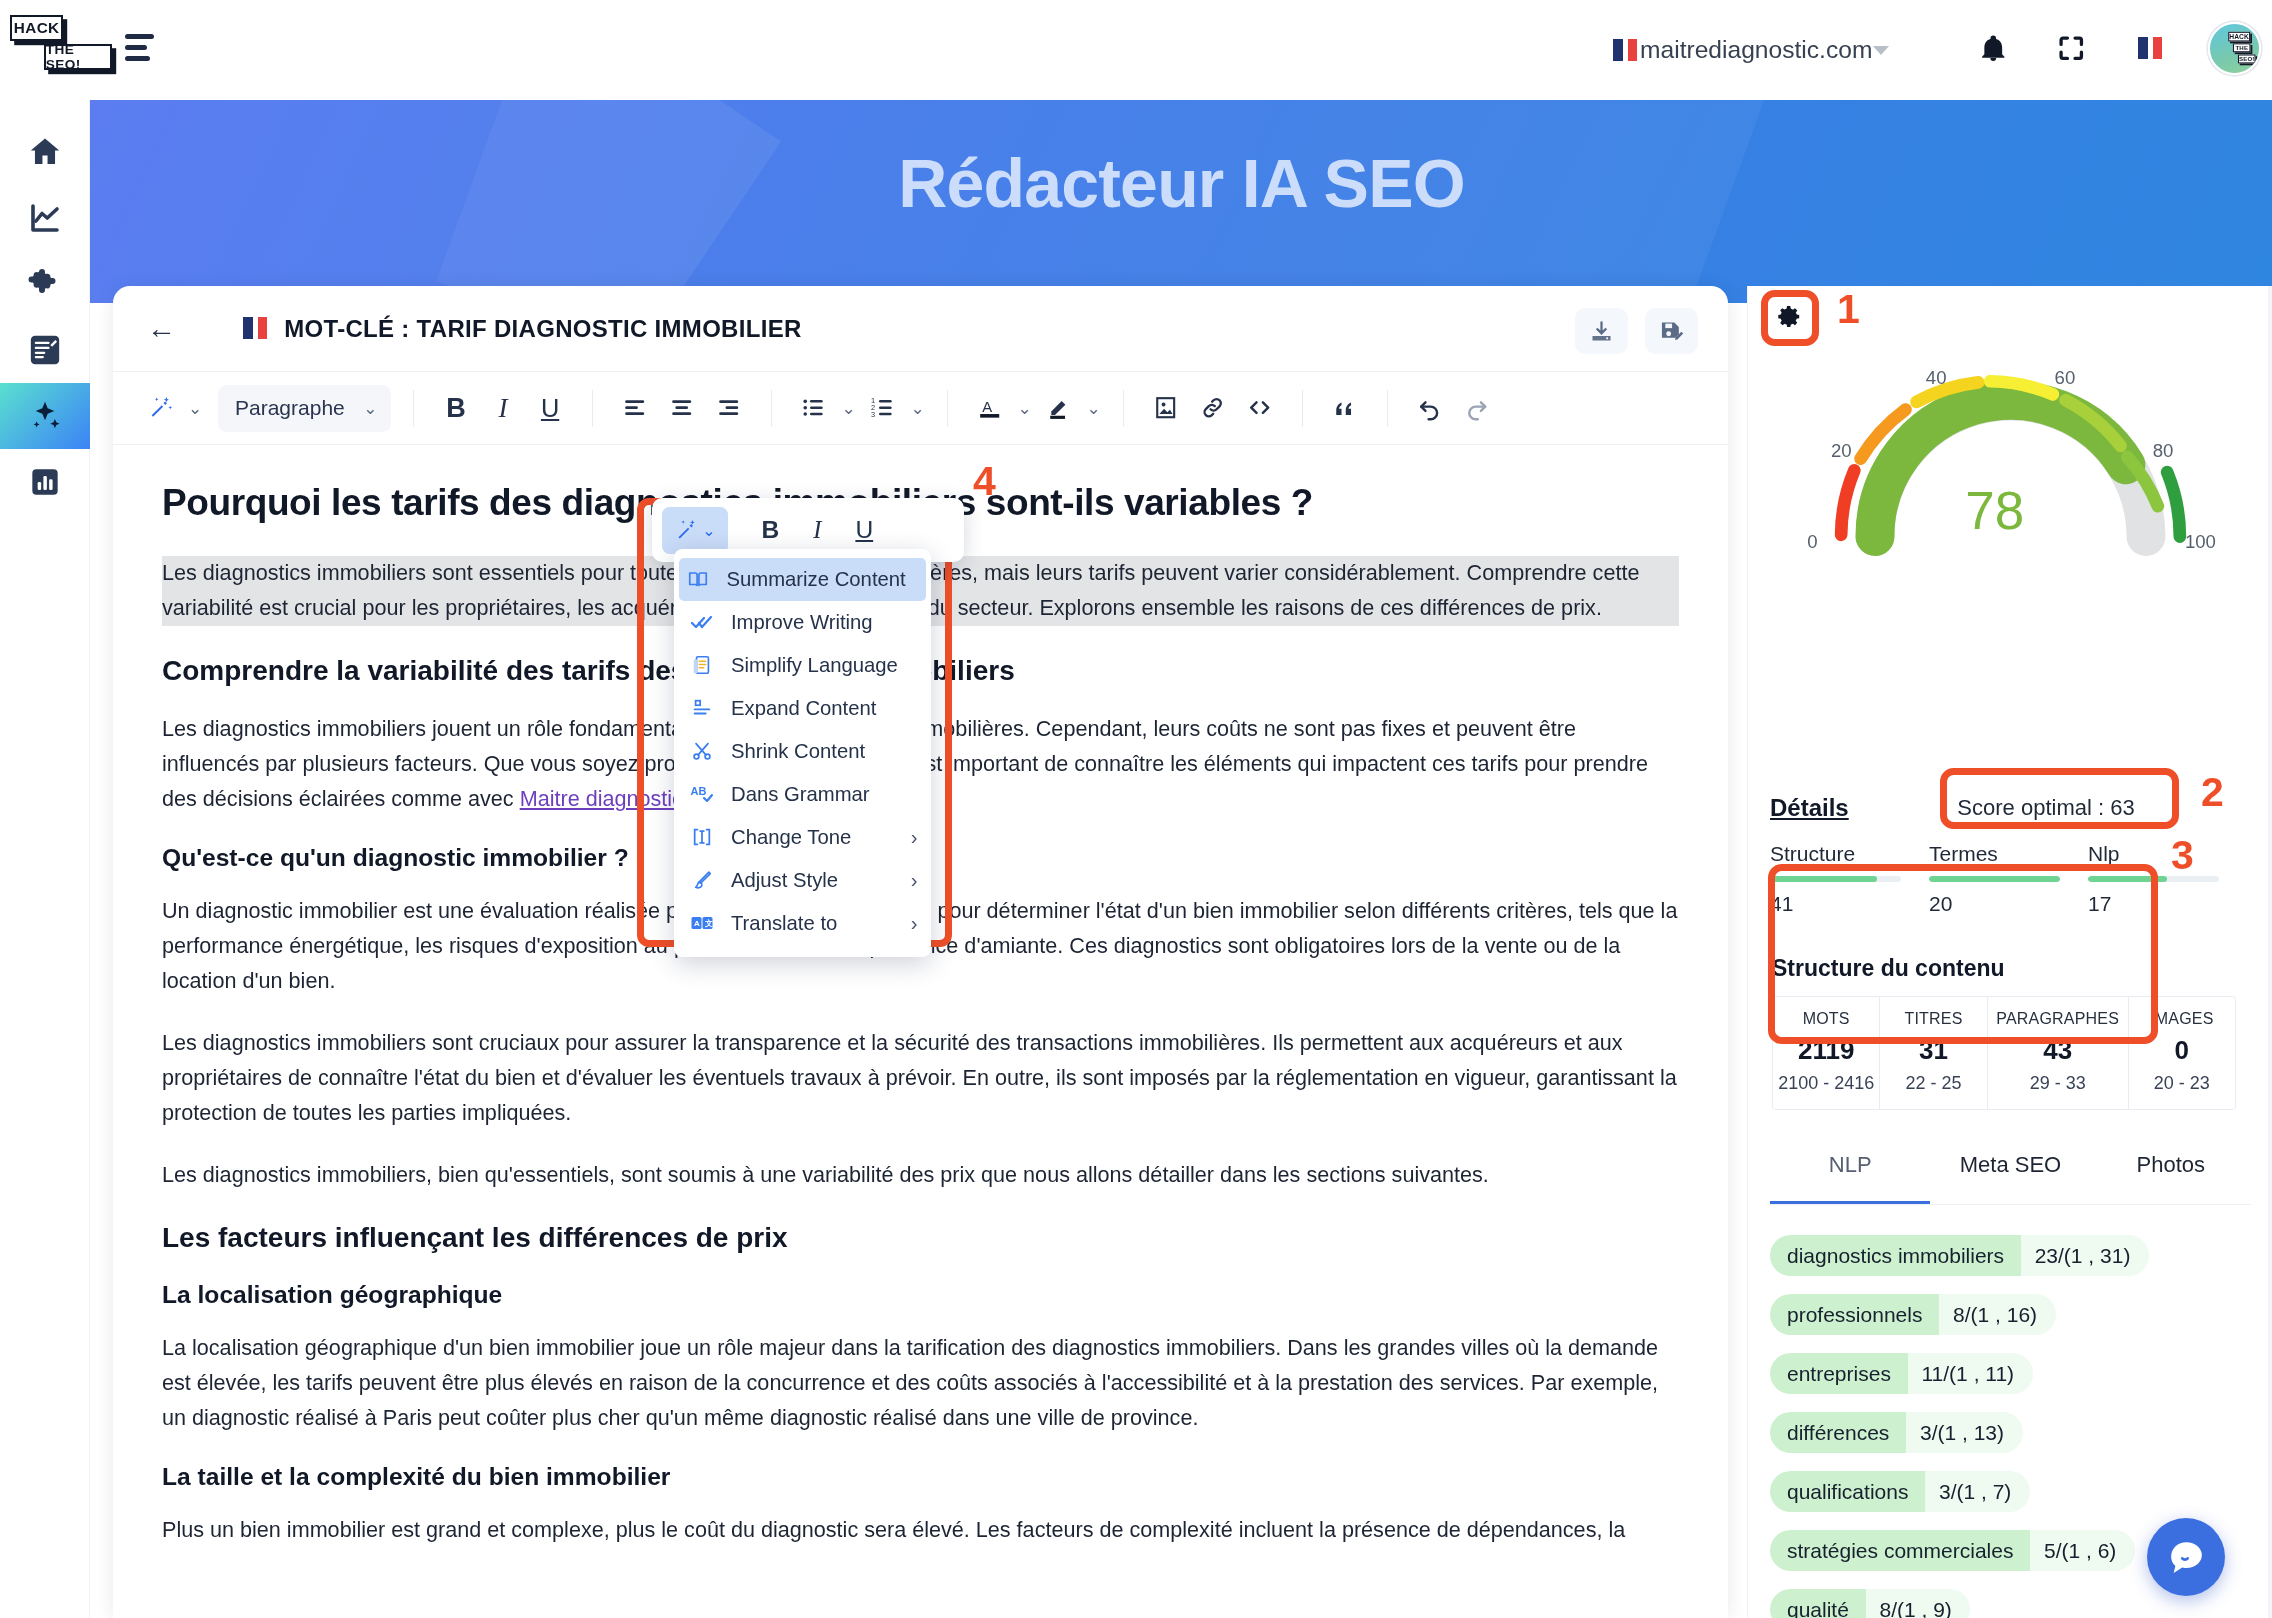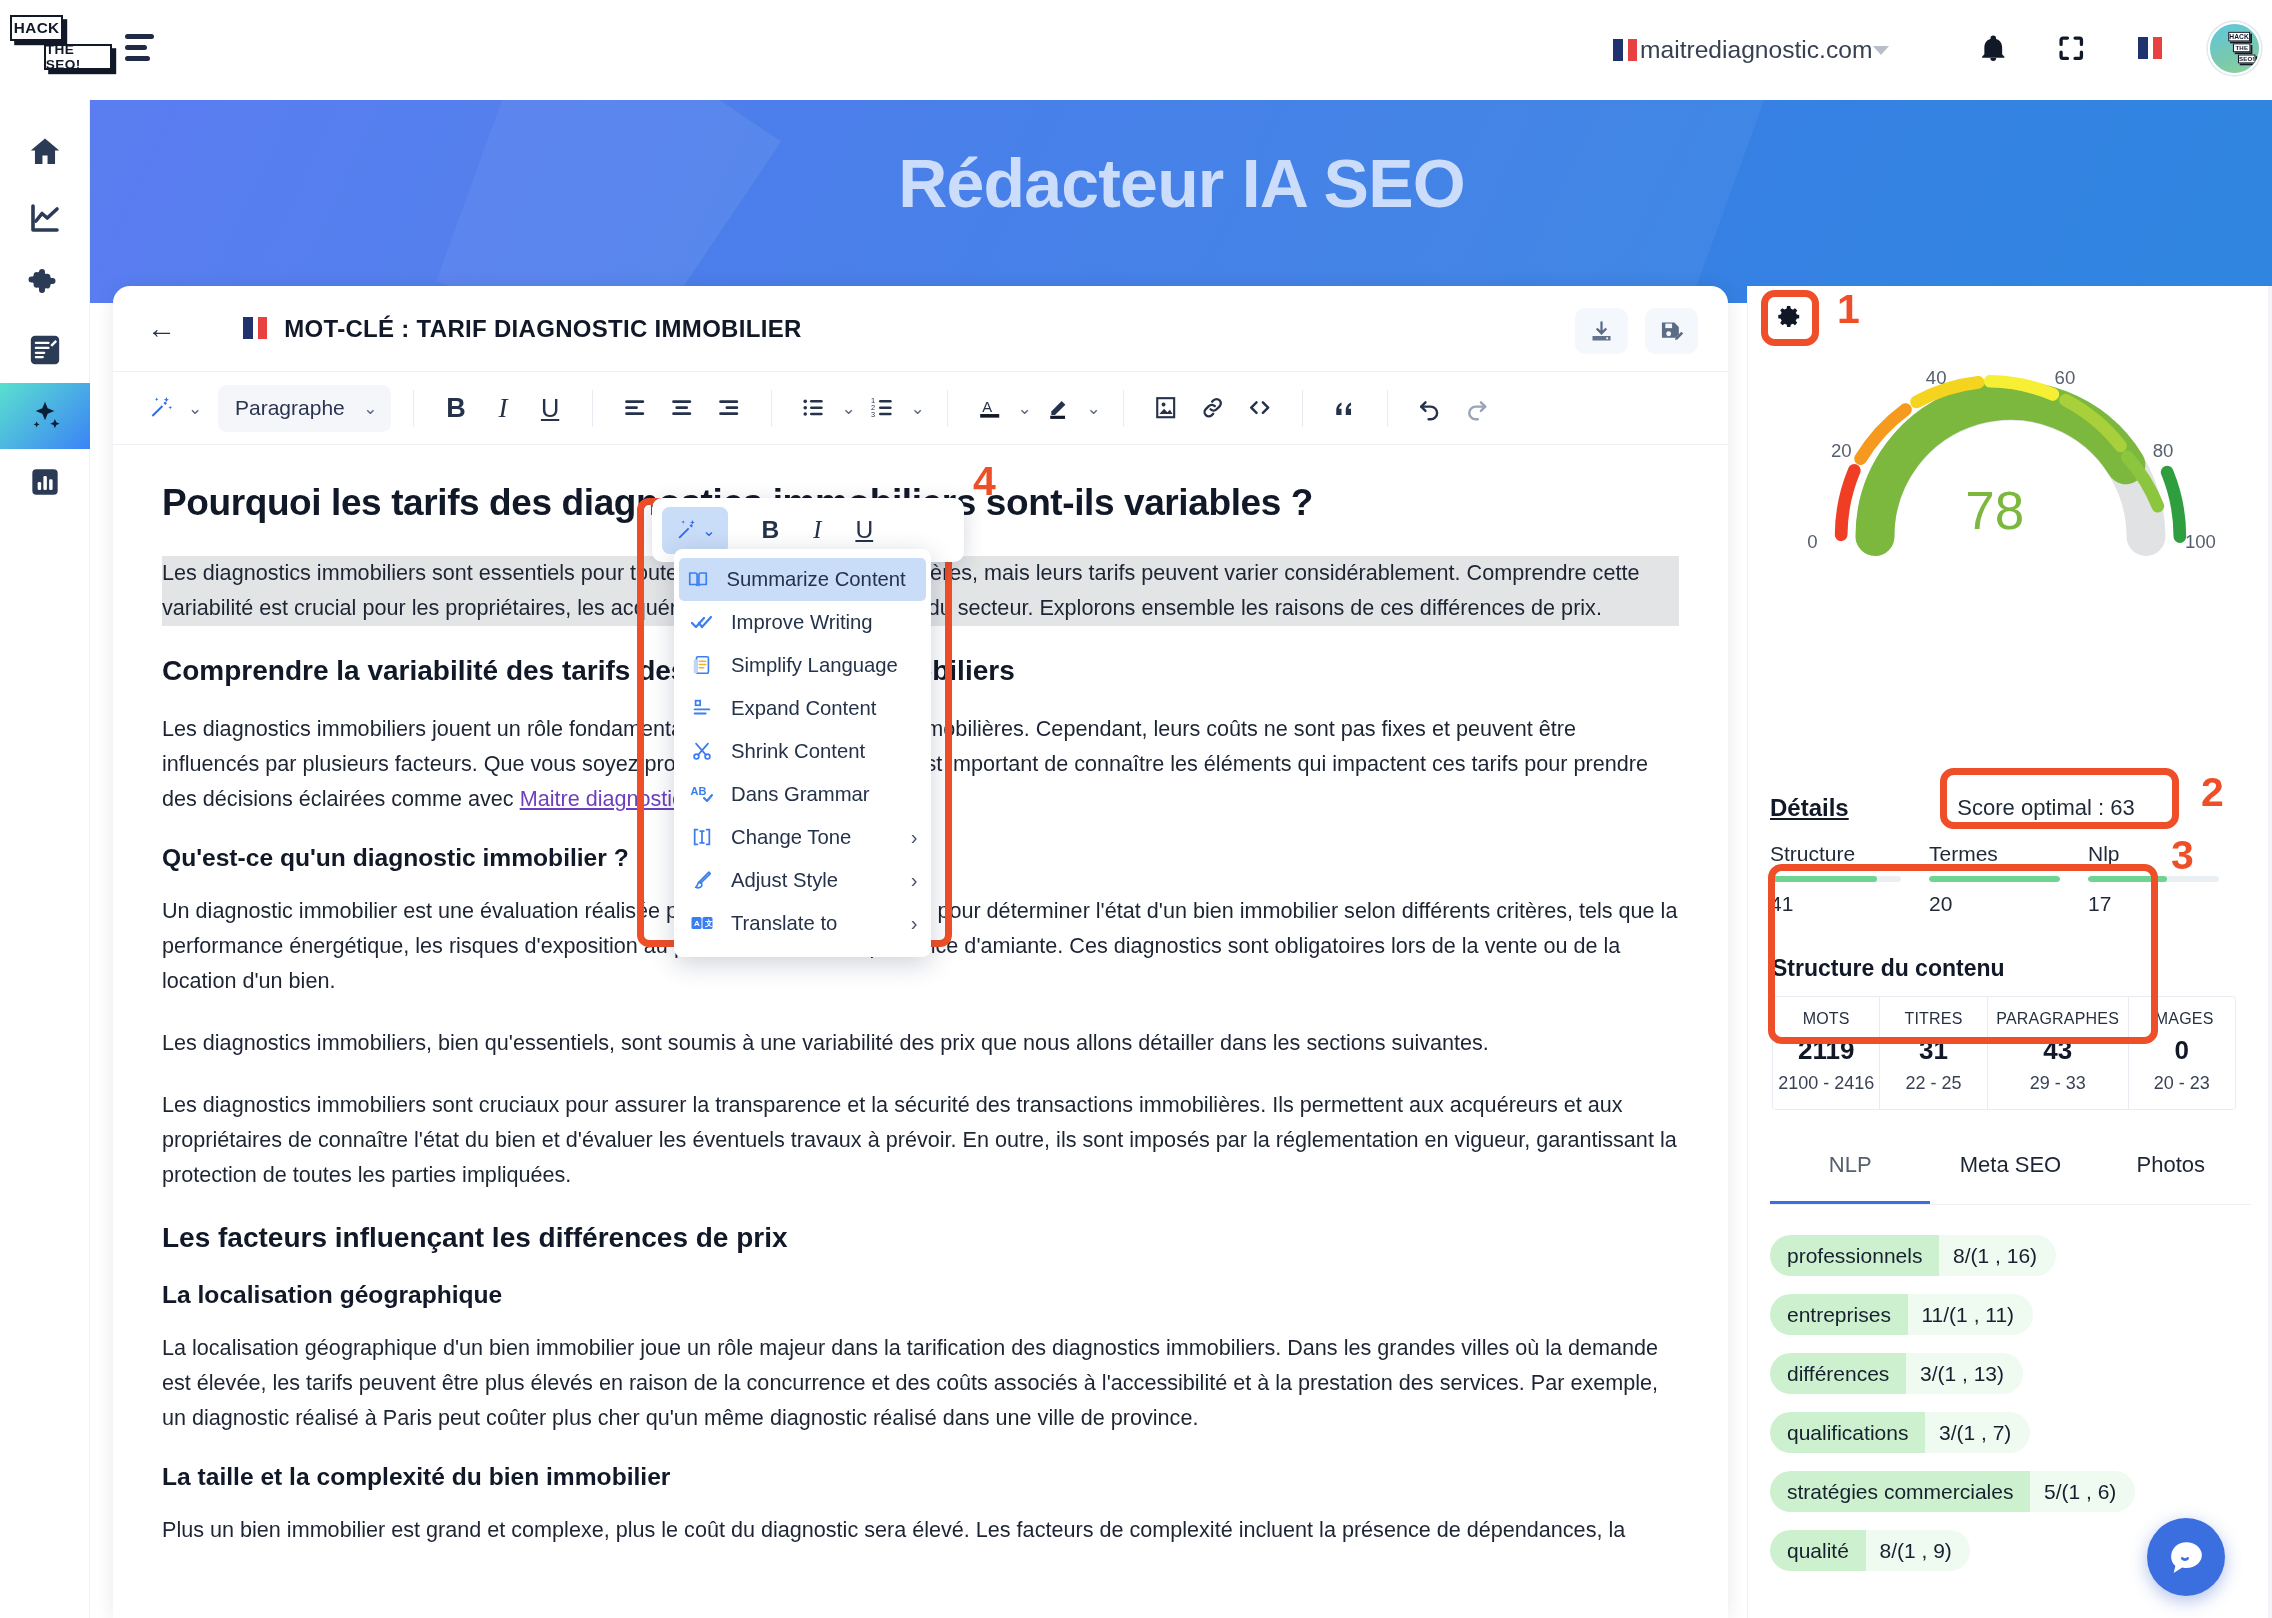--- a/index.html
+++ b/index.html
@@ -516,22 +516,22 @@
       </div>
     </div>
 
     <div class="doc">
       <h1>Pourquoi les tarifs des diagnostics immobiliers sont-ils variables ?</h1>
       <p class="sel">Les diagnostics immobiliers sont essentiels pour toutes les transactions immobilières, mais leurs tarifs peuvent varier considérablement. Comprendre cette variabilité est crucial pour les propriétaires, les acquéreurs et les professionnels du secteur. Explorons ensemble les raisons de ces différences de prix.</p>
       <h2>Comprendre la variabilité des tarifs des diagnostics immobiliers</h2>
       <p><span>Les diagnostics immobiliers jouent un rôle fondamental dans les transactions immobilières. Cependant, leurs coûts ne sont pas fixes et peuvent être influencés par plusieurs facteurs. Que vous soyez propriétaire ou acquéreur, il est important de connaître les éléments qui impactent ces tarifs pour prendre des décisions éclairées comme avec </span><a href="#">Maitre diagnostic</a><span>.</span></p>
       <h3>Qu'est-ce qu'un diagnostic immobilier ?</h3>
       <p>Un diagnostic immobilier est une évaluation réalisée par un professionnel certifié pour déterminer l'état d'un bien immobilier selon différents critères, tels que la performance énergétique, les risques d'exposition au plomb, ou encore la présence d'amiante. Ces diagnostics sont obligatoires lors de la vente ou de la location d'un bien.</p>
+      <p>Les diagnostics immobiliers sont cruciaux pour assurer la transparence et la sécurité des transactions immobilières. Ils permettent aux acquéreurs et aux propriétaires de connaître l'état du bien et d'évaluer les éventuels travaux à prévoir. En outre, ils sont imposés par la réglementation en vigueur, garantissant la protection de toutes les parties impliquées.</p>
       <p>Les diagnostics immobiliers, bien qu'essentiels, sont soumis à une variabilité des prix que nous allons détailler dans les sections suivantes.</p>
-      <p>Les diagnostics immobiliers sont cruciaux pour assurer la transparence et la sécurité des transactions immobilières. Ils permettent aux acquéreurs et aux propriétaires de connaître l'état du bien et d'évaluer les éventuels travaux à prévoir. En outre, ils sont imposés par la réglementation en vigueur, garantissant la protection de toutes les parties impliquées.</p>
       <h2>Les facteurs influençant les différences de prix</h2>
       <h3>La localisation géographique</h3>
       <p>La localisation géographique d'un bien immobilier joue un rôle majeur dans la tarification des diagnostics immobiliers. Dans les grandes villes où la demande est élevée, les tarifs peuvent être plus élevés en raison de la concurrence et des coûts associés à l'accessibilité et à la prestation des services. Par exemple, un diagnostic réalisé à Paris peut coûter plus cher qu'un même diagnostic réalisé dans une ville de province.</p>
       <h3>La taille et la complexité du bien immobilier</h3>
       <p>Plus un bien immobilier est grand et complexe, plus le coût du diagnostic sera élevé. Les facteurs de complexité incluent la présence de dépendances, la</p>
     </div>
   </div>
 
   <div class="mini-toolbar">
     <div class="mini-magic">
@@ -748,20 +748,24 @@
       </div>
     </div>
 
     <div class="tabs">
       <div class="tab active">NLP</div>
       <div class="tab">Meta SEO</div>
       <div class="tab">Photos</div>
     </div>
 
     <div class="nlp-list">
+      <div class="nlp-row"><span class="nlp-chip">
+            <span class="nlp-term">diagnostics immobiliers</span>
+            <span class="nlp-count">23/(1 , 31)</span>
+          </span></div>
       <div class="nlp-row"><span class="nlp-chip">
             <span class="nlp-term">professionnels</span>
             <span class="nlp-count">8/(1 , 16)</span>
           </span></div>
       <div class="nlp-row"><span class="nlp-chip">
             <span class="nlp-term">entreprises</span>
             <span class="nlp-count">11/(1 , 11)</span>
           </span></div>
       <div class="nlp-row"><span class="nlp-chip">
             <span class="nlp-term">différences</span>

